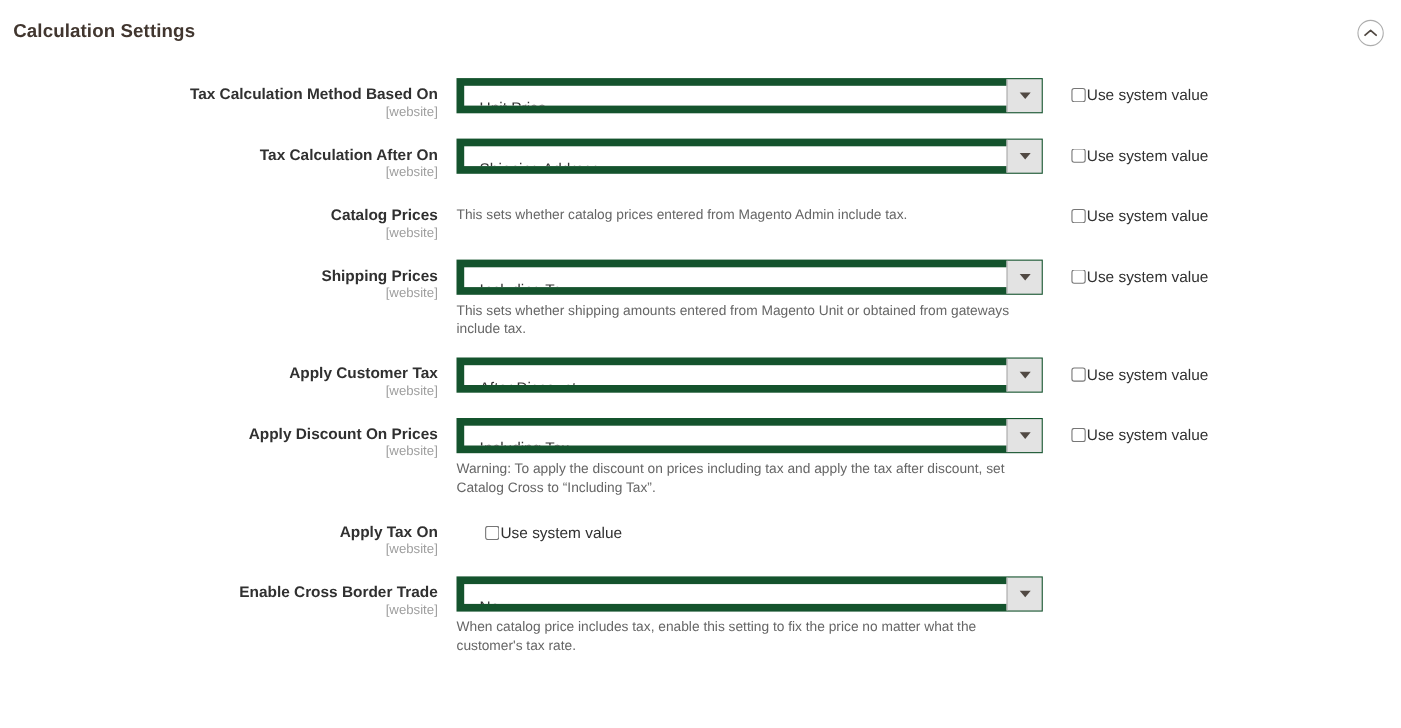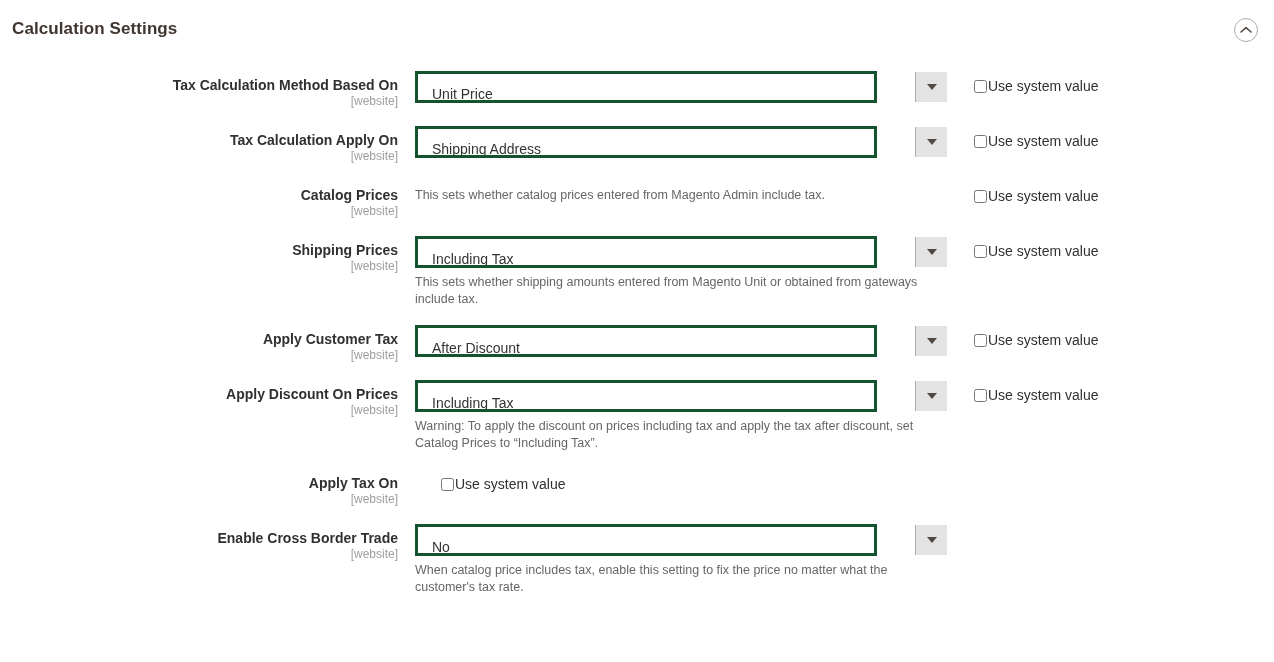--- a/index.html
+++ b/index.html
@@ -76,23 +76,23 @@
     width: 533px;
     flex: 0 0 533px;
   }
 
   .select-wrap {
     position: relative;
     width: 533px;
     height: 32px;
   }
   .select-box {
-    width: 462px;
+    width: 533px;
     height: 32px;
-    border: 3px solid #14532d;
+    border: 7px solid #14532d;
     background: #ffffff;
     font-family: "Liberation Sans", sans-serif;
     font-size: 14px;
     color: #333333;
     padding: 5px 44px 0 14px;
     line-height: 30px;
     display: block;
     white-space: nowrap;
     overflow: hidden;
     text-overflow: ellipsis;
@@ -179,21 +179,21 @@
 
     </div>
 
     <div class="system-col">
       <input type="checkbox" class="sys-checkbox" style="">
       <span class="sys-label">Use system value</span>
     </div>
       </div>
       <div class="field-row">
     <div class="label-col">
-      <span class="field-label">Tax Calculation Apply On</span>
+      <span class="field-label">Tax Calculation After On</span>
       <span class="field-scope">[website]</span>
     </div>
     <div class="control-col">
       <div class="select-wrap">
         <div class="select-box">Shipping Address</div>
         <span class="select-arrow">
               <i></i>
             </span>
       </div>
 
@@ -266,21 +266,21 @@
       <span class="field-scope">[website]</span>
     </div>
     <div class="control-col">
       <div class="select-wrap">
         <div class="select-box">Including Tax</div>
         <span class="select-arrow">
               <i></i>
             </span>
       </div>
 
-    <div class="field-note">Warning: To apply the discount on prices including tax and apply the tax after discount, set Catalog Prices to “Including Tax”.</div>
+    <div class="field-note">Warning: To apply the discount on prices including tax and apply the tax after discount, set Catalog Cross to “Including Tax”.</div>
     </div>
 
     <div class="system-col">
       <input type="checkbox" class="sys-checkbox" style="">
       <span class="sys-label">Use system value</span>
     </div>
       </div>
       <div class="field-row">
     <div class="label-col">
       <span class="field-label">Apply Tax On</span>

